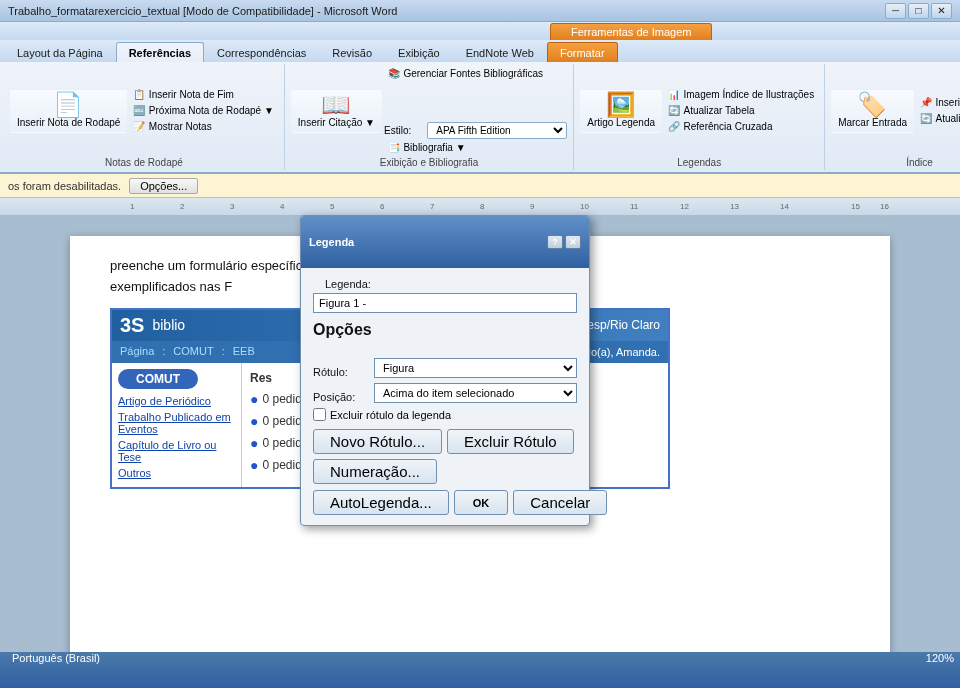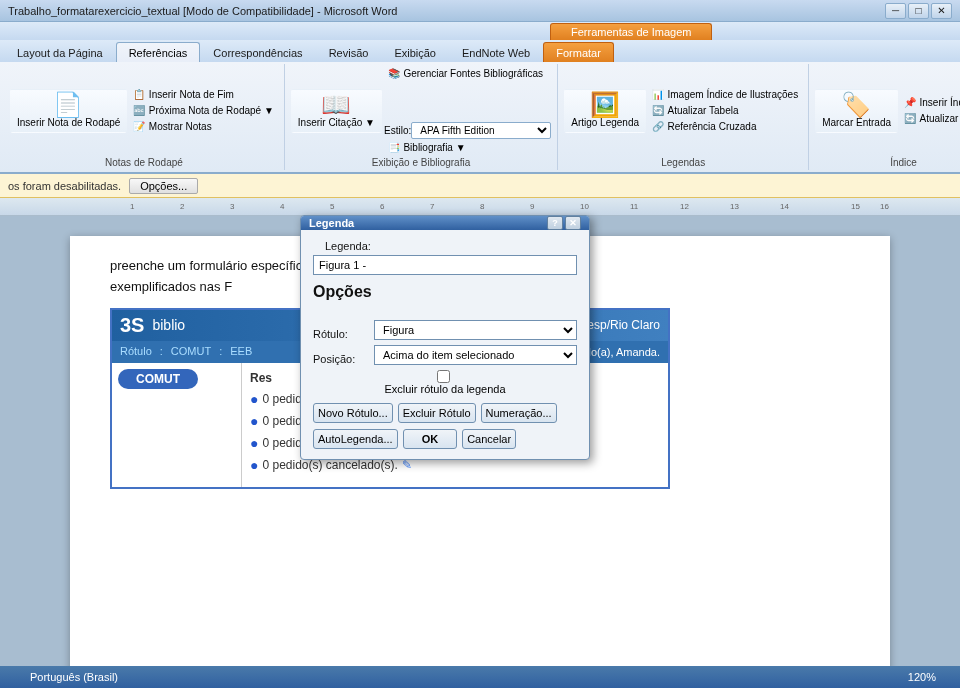--- a/index.html
+++ b/index.html
@@ -47,21 +47,21 @@
       cursor: pointer;
       background: transparent;
       height: 20px;
       display: flex; align-items: center;
     }
     .ribbon-tab.active {
       background: linear-gradient(to bottom, #f0f4fa, #e8eef8);
       border-color: #8aaccc;
       border-bottom-color: #e8eef8;
       color: #000;
-      font-weight: normal;
+      font-weight: bold;
     }
     .ribbon-tab.highlight {
       background: linear-gradient(to bottom, #f5a040, #e08020);
       color: white;
       border-color: #c06010;
     }
 
     
     .ribbon {
       background: linear-gradient(to bottom, #f0f4fa, #e0eaf5);
@@ -103,21 +103,21 @@
     .ribbon-btn-small {
       display: flex; align-items: center; gap: 3px;
       padding: 2px 4px;
       font-size: 10px;
       cursor: pointer;
       border-radius: 2px;
       white-space: nowrap;
     }
     .ribbon-col { display: flex; flex-direction: column; gap: 1px; justify-content: center; }
     .style-dropdown {
-      display: flex; align-items: center; gap: 0;
+      display: flex; align-items: center; gap: 16px;
       font-size: 10px;
       margin-top: 40px;
     }
     .style-select {
       background: white;
       border: 1px solid #8aaccc;
       border-radius: 2px;
       padding: 1px 4px;
       font-size: 10px;
       width: 140px;
@@ -233,21 +233,21 @@
       width: 290px;
       background: #eff3f8;
       border: 1px solid #7090b0;
       border-radius: 4px;
       box-shadow: 3px 3px 10px rgba(0,0,0,0.4);
       pointer-events: all;
     }
     .modal-title {
       background: linear-gradient(to bottom, #6090c8, #3060a0);
       color: white;
-      padding: 0 8px;
+      padding: 19px 8px;
       font-size: 11px;
       font-weight: bold;
       border-radius: 3px 3px 0 0;
       display: flex;
       align-items: center;
       justify-content: space-between;
     }
     .modal-close-btns { display: flex; gap: 2px; }
     .modal-close-btn {
       width: 16px; height: 14px;
@@ -276,45 +276,45 @@
       background: white;
       font-size: 11px;
       padding: 2px 4px;
       flex: 1;
       cursor: pointer;
     }
     .modal-checkbox { margin-right: 4px; }
     .modal-checkbox-label { font-size: 11px; }
     .modal-buttons { display: flex; gap: 5px; margin-top: 8px; flex-wrap: wrap; }
     .modal-btn {
-      padding: 3px 4px;
+      padding: 3px 16px;
       background: linear-gradient(to bottom, #f0f4f8, #d8e4f0);
       border: 1px solid #7090b0;
       border-radius: 3px;
-      font-size: 11px;
+      font-size: 15px;
       cursor: pointer;
     }
     .modal-btn-ok {
       padding: 3px 18px;
       background: linear-gradient(to bottom, #f0f4f8, #d8e4f0);
       border: 1px solid #7090b0;
       border-radius: 3px;
       font-size: 11px;
       cursor: pointer;
       font-weight: bold;
     }
     .modal-autobtn-row { display: flex; gap: 5px; margin-top: 6px; }
 
     
     .status-bar {
       background: linear-gradient(to bottom, #4a7aaa, #3060a0);
-      height: 22px;
-      display: flex;
-      align-items: center;
-      padding: 0 24px;
+      height: 36px;
+      display: flex;
+      align-items: flex-start;
+      padding: 0 6px;
       gap: 8px;
       color: white;
       font-size: 11px;
       position: fixed;
       bottom: 0;
       left: 0;
       right: 0;
     }
     .status-item-bar { padding: 0 6px; }
     .status-right { margin-left: auto; display: flex; gap: 4px; align-items: center; }
@@ -479,34 +479,40 @@
 
     <div class="embed-box">
 
       <div class="embed-header">
         <div class="embed-logo">3S</div>
         <div class="embed-title">biblio</div>
         <div style="margin-left: auto; color: white; font-size: 12px;">da Biblioteca - Unesp/Rio Claro</div>
       </div>
 
       <div class="embed-nav">
-        <span class="nav-link">Rótulo</span>
+        <span class="nav-link">Página</span>
         <span style="color: #aaddff; font-size:11px;">:</span>
         <span class="nav-link">COMUT</span>
         <span style="color: #aaddff; font-size:11px;">:</span>
         <span class="nav-link">EEB</span>
         <div style="margin-left: auto;">
           <span style="color: white; font-size: 11px;">Bem-vindo(a), Amanda.</span>
         </div>
       </div>
 
       <div style="display: flex;">
 
         <div style="width: 130px; padding: 6px; border-right: 1px solid #ccc;">
           <div class="comut-header">COMUT</div>
+          <div class="lib-links">
+            <div class="nav-link" style="color: #1144aa;">Artigo de Periódico</div>
+            <div class="nav-link" style="color: #1144aa; margin-top: 4px;">Trabalho Publicado em Eventos</div>
+            <div class="nav-link" style="color: #1144aa; margin-top: 4px;">Capítulo de Livro ou Tese</div>
+            <div class="nav-link" style="color: #1144aa; margin-top: 4px;">Outros</div>
+          </div>
         </div>
 
         <div style="flex: 1; padding: 8px;">
           <div style="font-size:12px; font-weight: bold; color: #333; margin-bottom: 6px;">Res</div>
           <div class="status-items">
             <div class="status-item">
               <span class="blue-circle">●</span>
               <span>0 pedido(s) sendo pesquisado(s).</span>
               <span class="edit-icon">✎</span>
             </div>
@@ -554,21 +560,21 @@
           </select>
         </div>
 
         <div class="modal-row">
           <span class="modal-row-label">Posição:</span>
           <select class="modal-select">
             <option>Acima do item selecionado</option>
           </select>
         </div>
 
-        <div style="display: flex; align-items: center; margin-bottom: 6px; flex-direction: column;">
+        <div style="display: flex; align-items: center; margin-bottom: 6px;">
           <input type="checkbox" class="modal-checkbox" style="">
           <span class="modal-checkbox-label">Excluir rótulo da legenda</span>
         </div>
 
         <div class="modal-buttons">
           <button class="modal-btn">Novo Rótulo...</button>
           <button class="modal-btn">Excluir Rótulo</button>
           <button class="modal-btn">Numeração...</button>
         </div>
 

